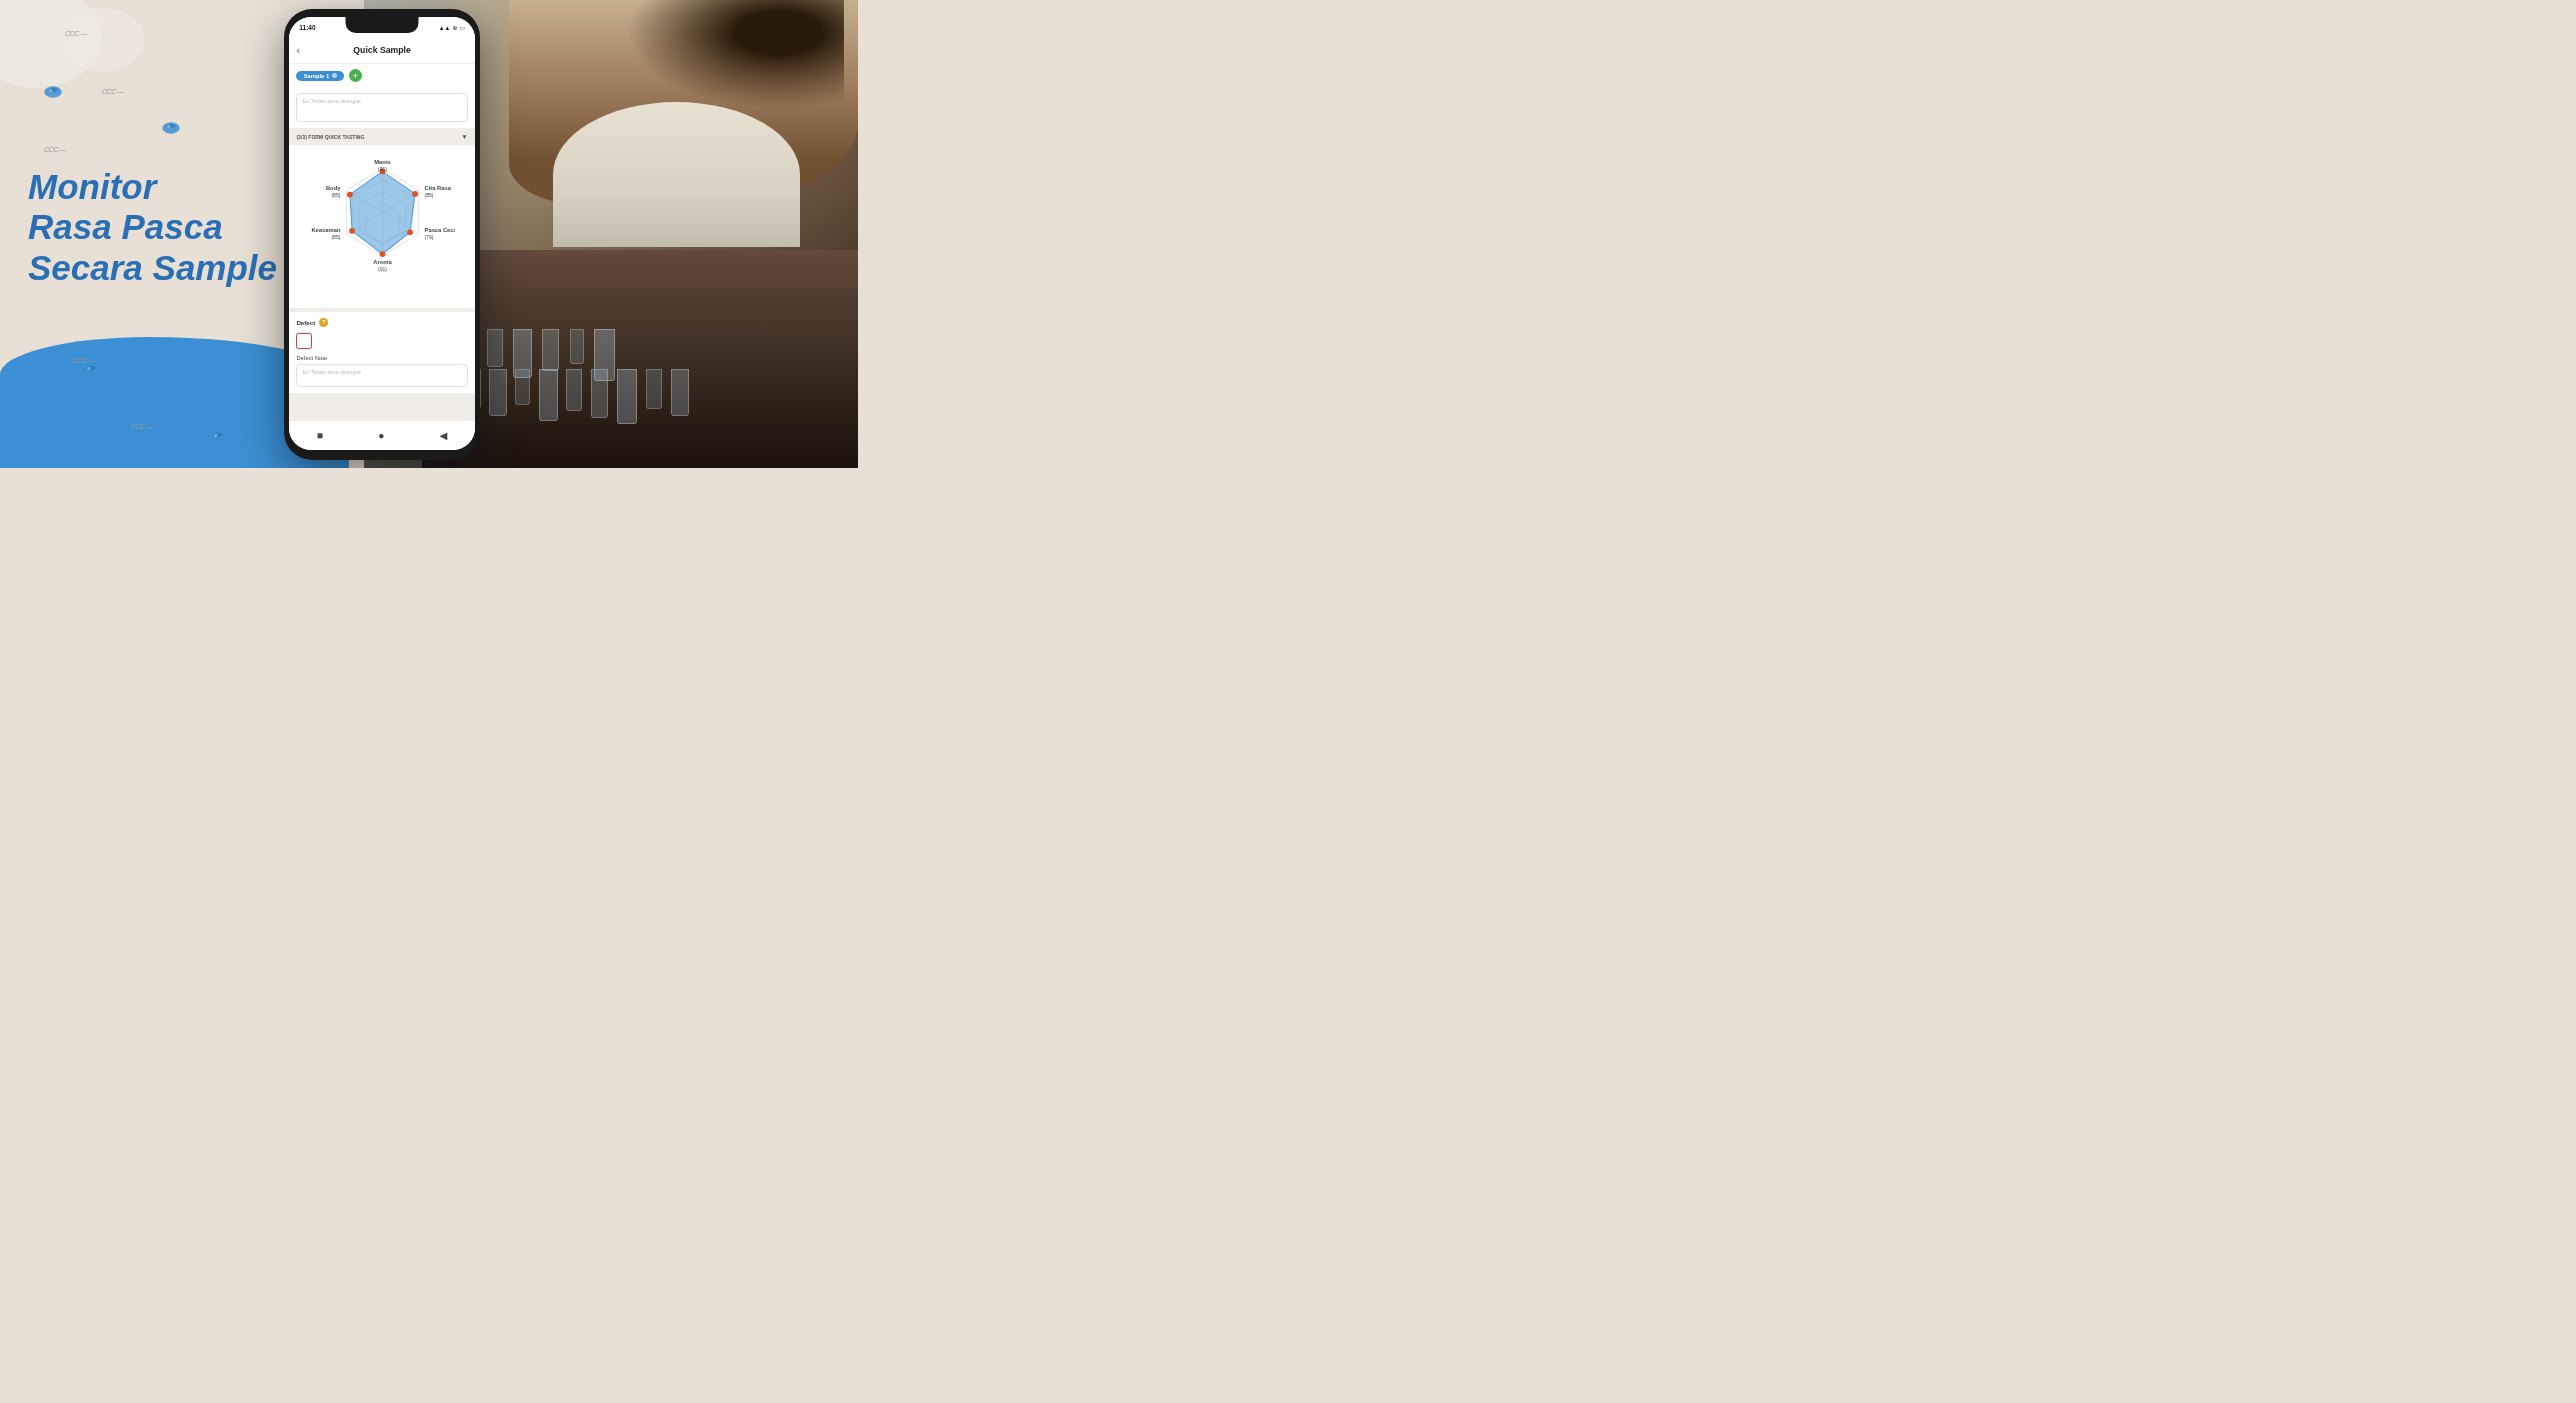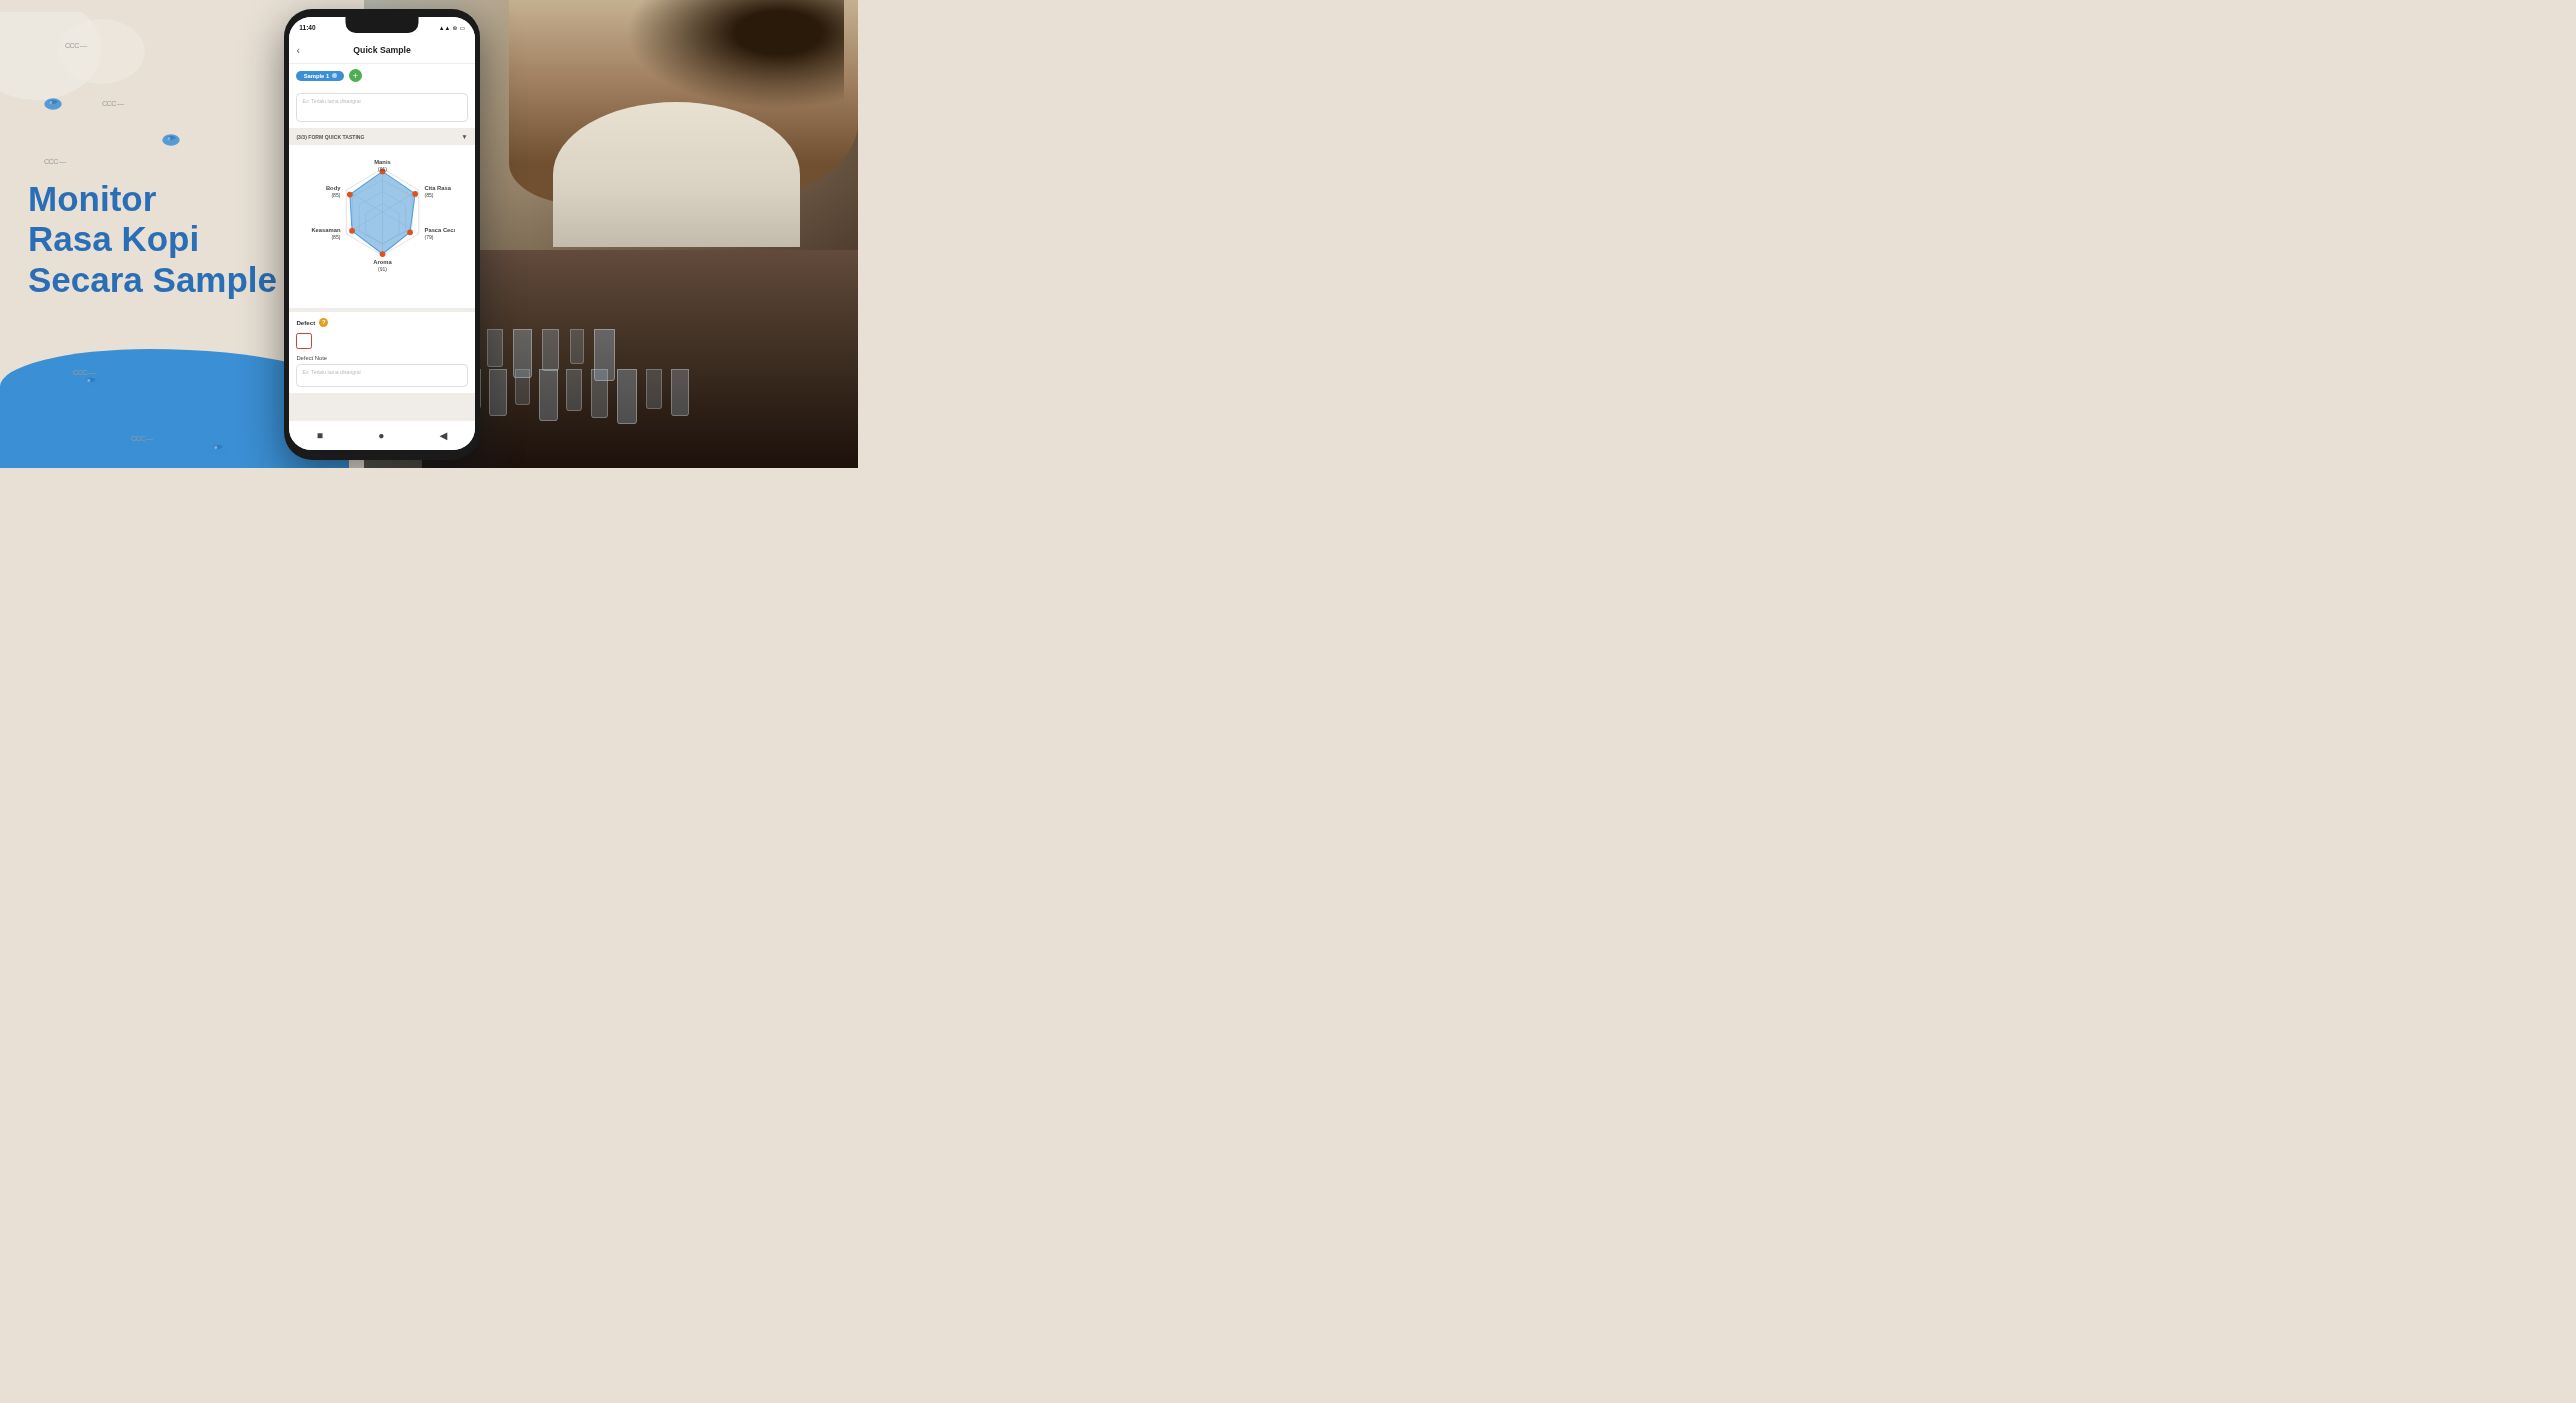--- a/index.html
+++ b/index.html
@@ -8,25 +8,26 @@
       height: 468px;
       font-family: 'Arial', sans-serif;
       overflow: hidden;
       position: relative;
       background: #e8e0d5;
     }
 
     
     .left-section {
       position: absolute;
-      left: 0; top: 12px;
+      left: 0; top: 0;
       width: 349px;
       height: 468px;
       background: #e8e0d5;
       overflow: hidden;
+      font-style: italic;
     }
 
     
     .wave-bottom {
       position: absolute;
       bottom: 0; left: 0;
       width: 349px;
       height: 131px;
       background: #3b8fd4;
       border-radius: 60% 80% 0 0 / 40% 50% 0 0;
@@ -411,21 +412,21 @@
   <div class="deco-shell" style="top:429px;left:207px;">
     <svg width="22" height="16" viewBox="0 0 30 22">
       <ellipse cx="15" cy="11" rx="12" ry="8" fill="#3b8fd4" opacity="0.85"></ellipse>
       <path d="M8,8 Q15,2 22,8 Q15,14 8,8Z" fill="#2a6fb5" opacity="0.6"></path>
       <circle cx="12" cy="9" r="2" fill="white" opacity="0.4"></circle>
     </svg>
   </div>
 
   <div class="headline">
     <span class="headline-line">Monitor</span>
-    <span class="headline-line">Rasa Kopi</span>
+    <span class="headline-line">Rasa Pasca</span>
     <span class="headline-line">Secara Sample</span>
   </div>
 </div>
 
 <div class="phone-container">
   <div class="phone-shell">
     <div class="phone-screen">
 
       <div class="notch"></div>
 

